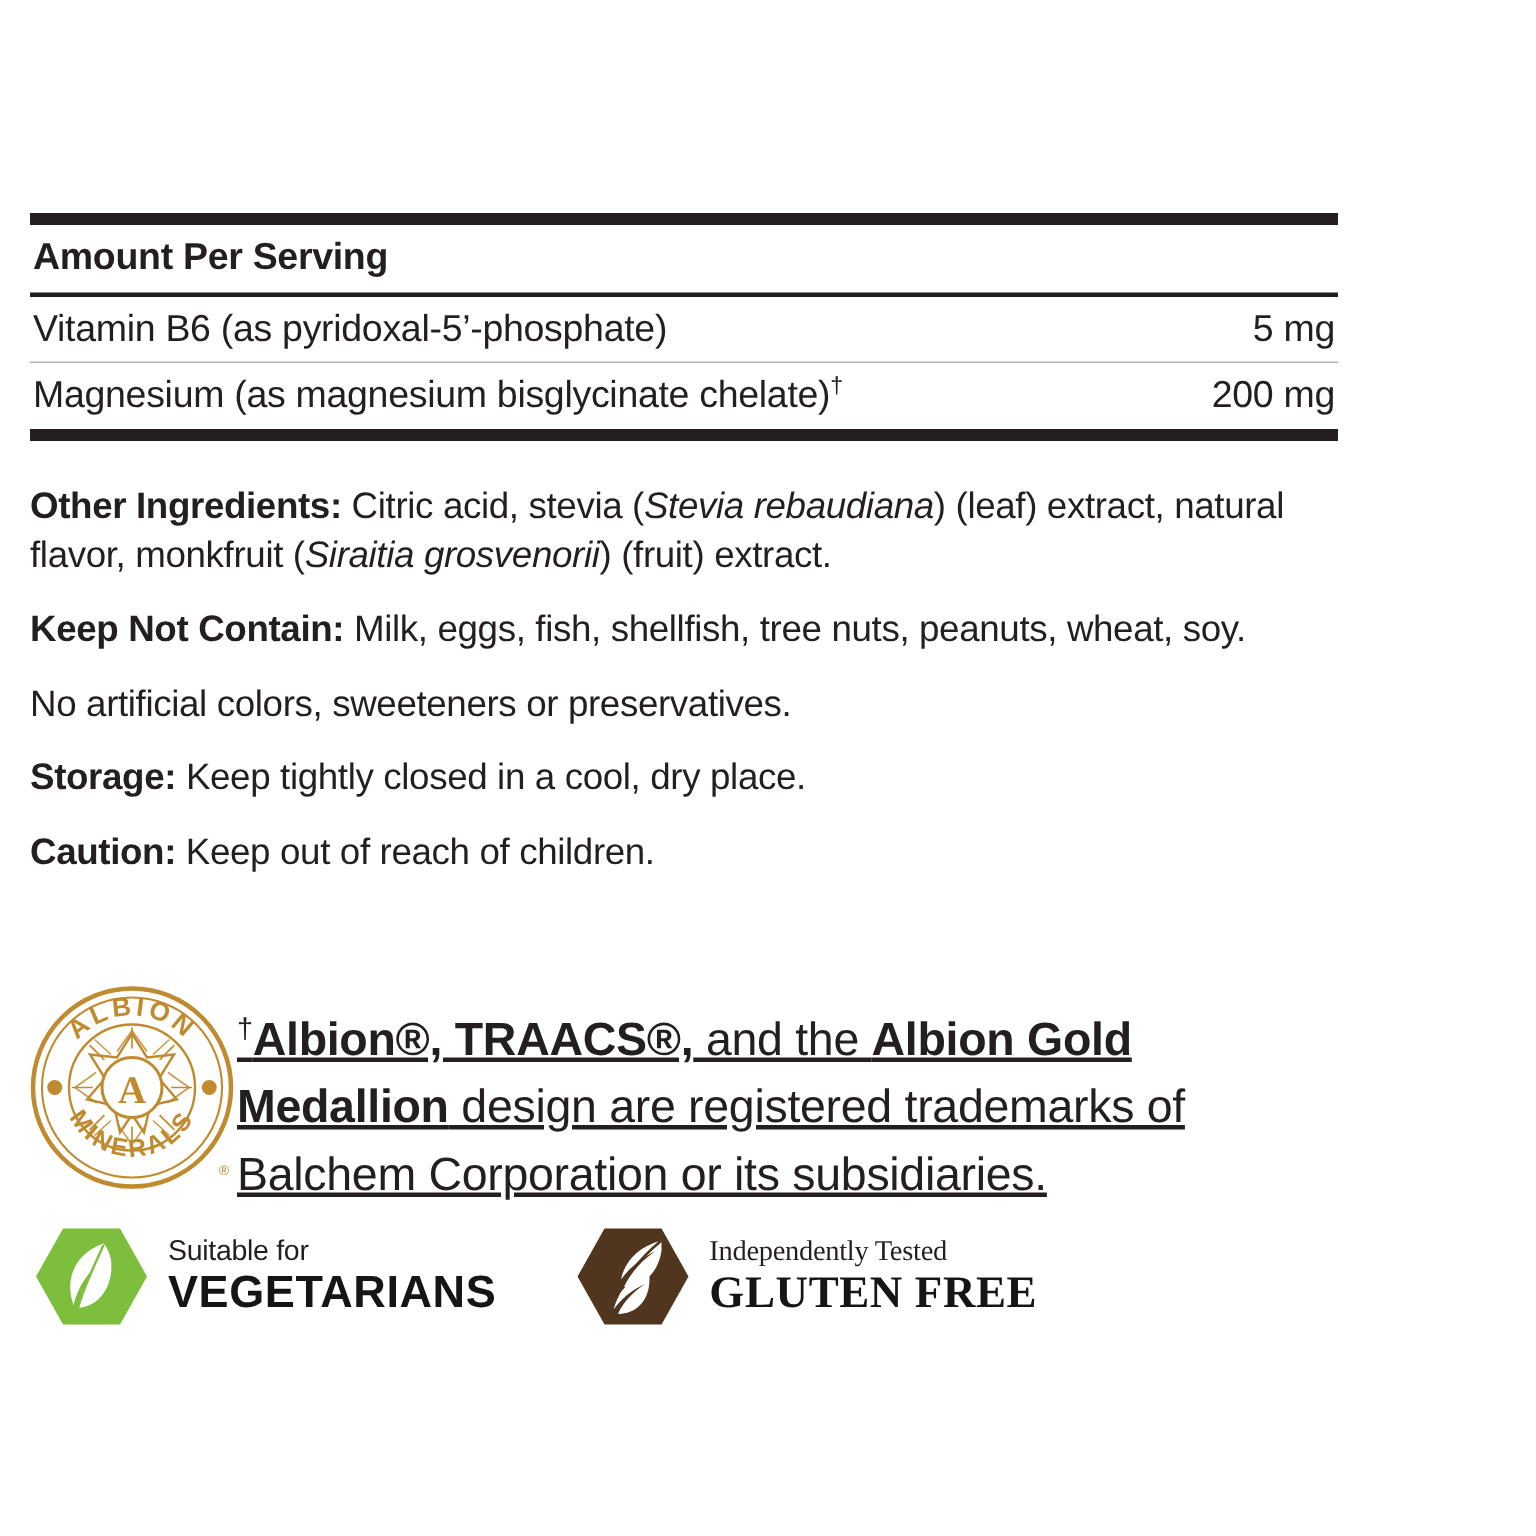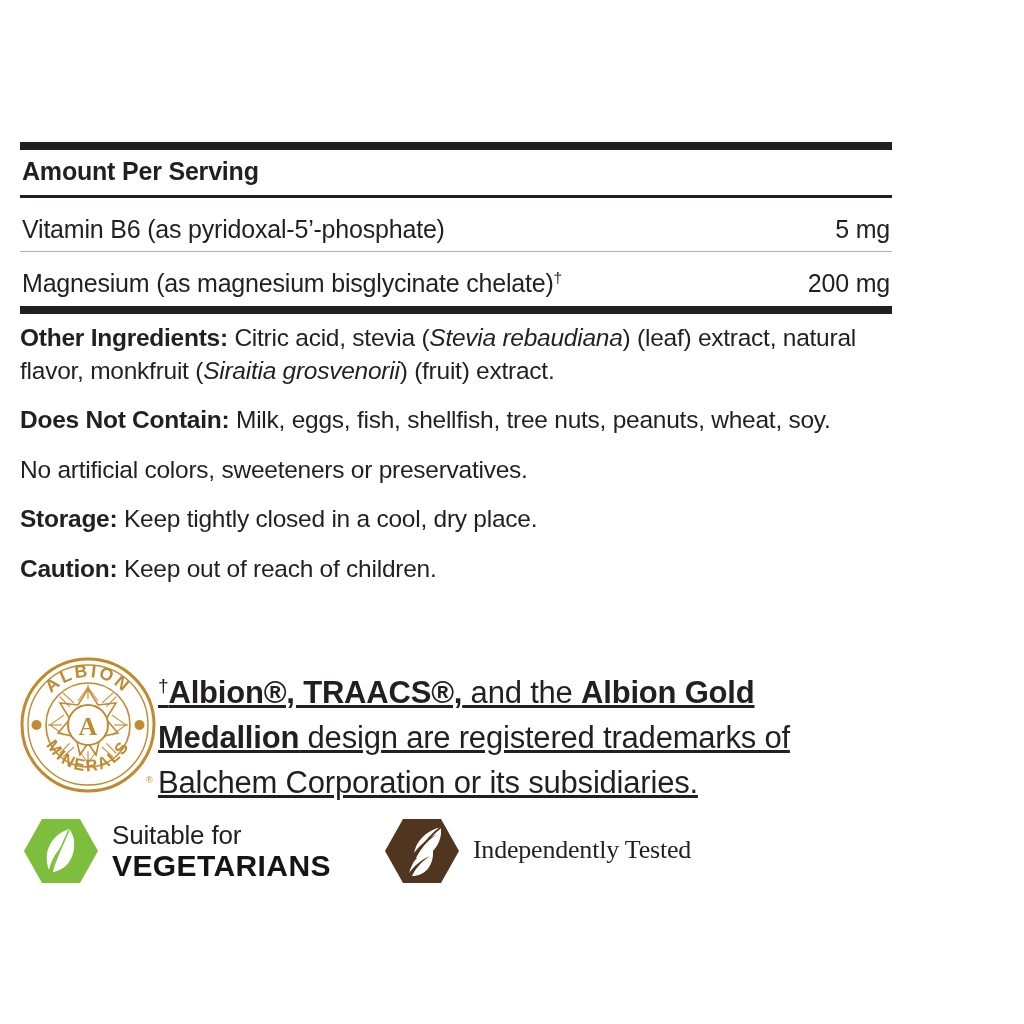--- a/index.html
+++ b/index.html
@@ -48,21 +48,21 @@
     font-size: 25px;
     font-weight: bold;
     letter-spacing: -0.2px;
     padding: 8px 0 9px 2px;
     line-height: 1.1;
   }
   .facts-row {
     display: flex;
     align-items: flex-end;
     justify-content: space-between;
-    padding: 17px 0 8px 2px;
+    padding: 7px 0 8px 2px;
     font-size: 25px;
     line-height: 1.15;
     letter-spacing: -0.2px;
   }
   .facts-row .nutrient { white-space: nowrap; }
   .facts-row .amount { white-space: nowrap; padding-right: 2px; }
   .dagger {
     font-size: 0.62em;
     vertical-align: super;
     line-height: 0;
@@ -125,21 +125,21 @@
   .badge-mark {
     width: 78px;
     height: 78px;
     flex: 0 0 78px;
   }
   .badge-text {
     margin-left: 12px;
     line-height: 1;
   }
   .badge-top {
-    font-size: 26px;
+    font-size: 19px;
     letter-spacing: -0.2px;
     color: #231f20;
     display: block;
     margin-bottom: 3px;
   }
   .badge-main {
     font-size: 30px;
     font-weight: bold;
     letter-spacing: 0.4px;
     color: #151515;
@@ -170,21 +170,21 @@
       <span class="amount">200 mg</span>
     </div>
 
     <div class="rule-thick"></div>
   </div>
 
   <div class="body-block">
 
     <p class="para"><b>Other Ingredients:</b><span> Citric acid, stevia (</span><i>Stevia rebaudiana</i><span>) (leaf) extract, natural flavor, monkfruit (</span><i>Siraitia grosvenorii</i><span>) (fruit) extract.</span></p>
 
-    <p class="para"><b>Does Not Contain:</b><span> Milk, eggs, fish, shellfish, tree nuts, peanuts, wheat, soy.</span></p>
+    <p class="para"><b>Keep Not Contain:</b><span> Milk, eggs, fish, shellfish, tree nuts, peanuts, wheat, soy.</span></p>
 
     <p class="para">No artificial colors, sweeteners or preservatives.</p>
 
     <p class="para"><b>Storage:</b><span>  Keep tightly closed in a cool, dry place.</span></p>
 
     <p class="para"><b>Caution:</b><span>  Keep out of reach of children.</span></p>
   </div>
 
   <div class="albion-block">
 
@@ -266,17 +266,18 @@
       <div class="badge-mark">
         <svg viewBox="0 0 78 78" width="78" height="78" aria-hidden="true">
           <polygon points="20,7 58,7 76,39 58,71 20,71 2,39" fill="#51361F"></polygon>
           <path d="M58 15 C42 19 33 30 31 41 C36 34 44 27 54 22 C44 29 37 37 33 46 C46 46 56 36 58 22 Z" fill="#ffffff"></path>
           <path d="M50 38 C36 41 28 50 26 61 C31 54 38 48 47 44 C38 50 32 57 29 64 C42 64 50 54 50 41 Z" fill="#ffffff"></path>
           <path d="M24 64 C28 50 36 33 58 15" stroke="#51361F" stroke-width="1.8" fill="none"></path>
         </svg>
       </div>
       <div class="badge-text">
         <span class="badge-top">Independently Tested</span>
+        <span class="badge-main">GLUTEN FREE</span>
       </div>
     </div>
   </div>
 
 </div>
 
 </body></html>

